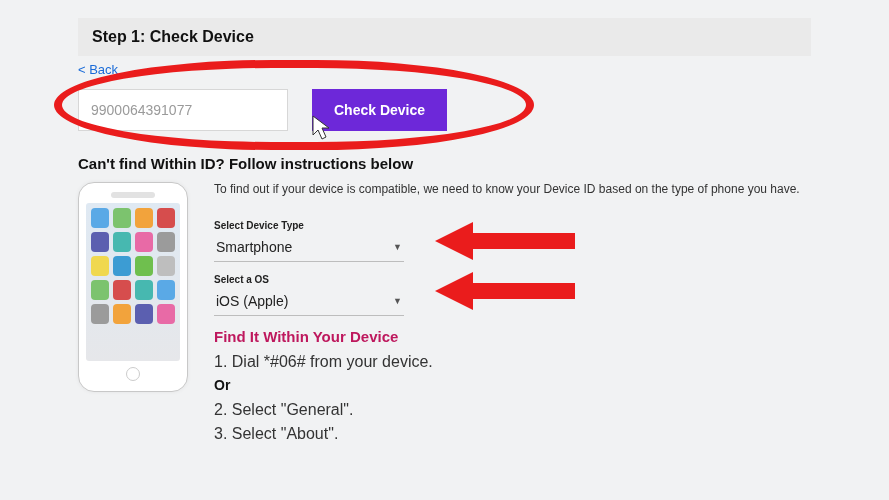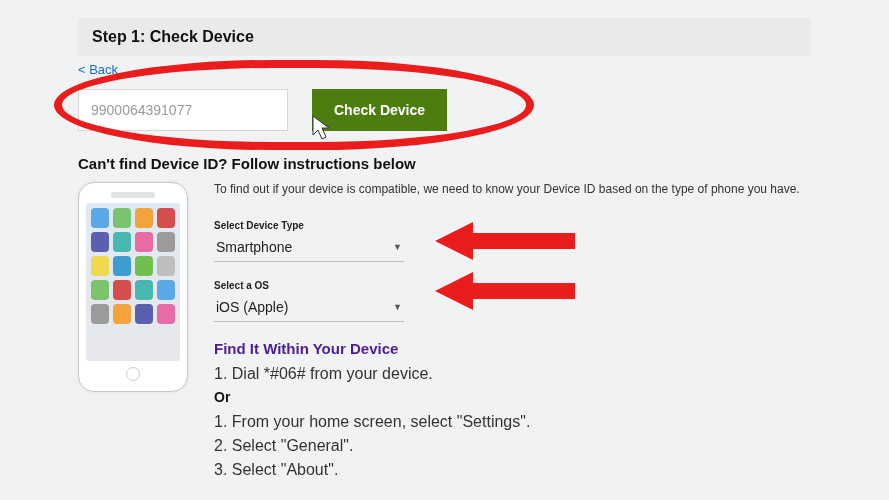--- a/index.html
+++ b/index.html
@@ -38,21 +38,21 @@
     width: 210px;
     height: 42px;
     border: 1px solid #d7d7d7;
     background: #fff;
     padding: 0 12px;
     font-size: 14px;
     color: #9a9a9a;
     outline: none;
   }
   .check-btn {
-    background: #4d7c0f;
+    background: #6d28d9;
     color: #fff;
     border: none;
     height: 42px;
     padding: 0 22px;
     font-size: 14px;
     font-weight: bold;
     cursor: pointer;
   }
   .subhead-partial {
     font-weight: bold;
@@ -109,25 +109,25 @@
   .intro-text { font-size: 12px; color: #333; margin-bottom: 24px; }
   .field-label { font-size: 10px; color: #222; font-weight: 600; margin-bottom: 4px; }
   .select-wrap {
     width: 190px;
     border-bottom: 1px solid #bdbdbd;
     display: flex;
     align-items: center;
     justify-content: space-between;
     padding: 4px 2px 6px 2px;
     cursor: pointer;
-    margin-bottom: 18px;
+    margin-bottom: 12px;
   }
   .select-value { font-size: 14px; color: #222; }
   .select-caret { font-size: 9px; color: #555; }
-  .find-head { font-weight: bold; font-size: 15px; margin: 6px 0 8px 0; color: #4c1d95; }
+  .find-head { font-weight: bold; font-size: 15px; margin: 6px 0 8px 0; color: #be185d; }
   .step-line { font-size: 16px; color: #333; margin-bottom: 6px; }
   .or-head { font-weight: bold; font-size: 14px; margin: 6px 0 8px 0; color: #111; }
 
   
   .annot { position: absolute; pointer-events: none; }
   .circle-annot {
     left: 54px; top: 60px; width: 480px; height: 90px;
     border: 8px solid #ea1c1c;
     border-radius: 50% / 55%;
   }
@@ -142,21 +142,21 @@
 
 <div class="page">
   <div class="step-banner">Step 1: Check Device</div>
   <span class="back-link">&lt;  Back</span>
 
   <div class="id-row">
     <input class="id-input" type="text" value="9900064391077" style="">
     <button class="check-btn">Check Device</button>
   </div>
 
-  <div class="subhead-partial">Can't find Device ID? Follow instructions below</div>
+  <div class="subhead-partial">Can't find Within ID? Follow instructions below</div>
 
   <div class="content-row">
     <div class="phone-illustration">
       <div class="phone-notch"></div>
       <div class="phone-screen">
         <div class="app a"></div>
           <div class="app b"></div>
           <div class="app c"></div>
           <div class="app d"></div>
         <div class="app e"></div>
@@ -190,21 +190,20 @@
 
       <div class="field-label">Select a OS</div>
       <div class="select-wrap">
         <span class="select-value">iOS (Apple)</span>
         <span class="select-caret">▼</span>
       </div>
 
       <div class="find-head">Find It Within Your Device</div>
       <div class="step-line">1. Dial *#06# from your device.</div>
       <div class="or-head">Or</div>
-      <div class="step-line">1. From your home screen, select "Settings".</div>
       <div class="step-line">2. Select "General".</div>
       <div class="step-line">3. Select "About".</div>
     </div>
   </div>
 </div>
 
 <div class="annot circle-annot"></div>
 
 <svg class="annot cursor-annot" viewBox="0 0 22 26">
   <polygon points="1,1 1,20 6,15 10,24 14,22 10,13 17,13" fill="#ffffff" stroke="#333" stroke-width="1"></polygon>

